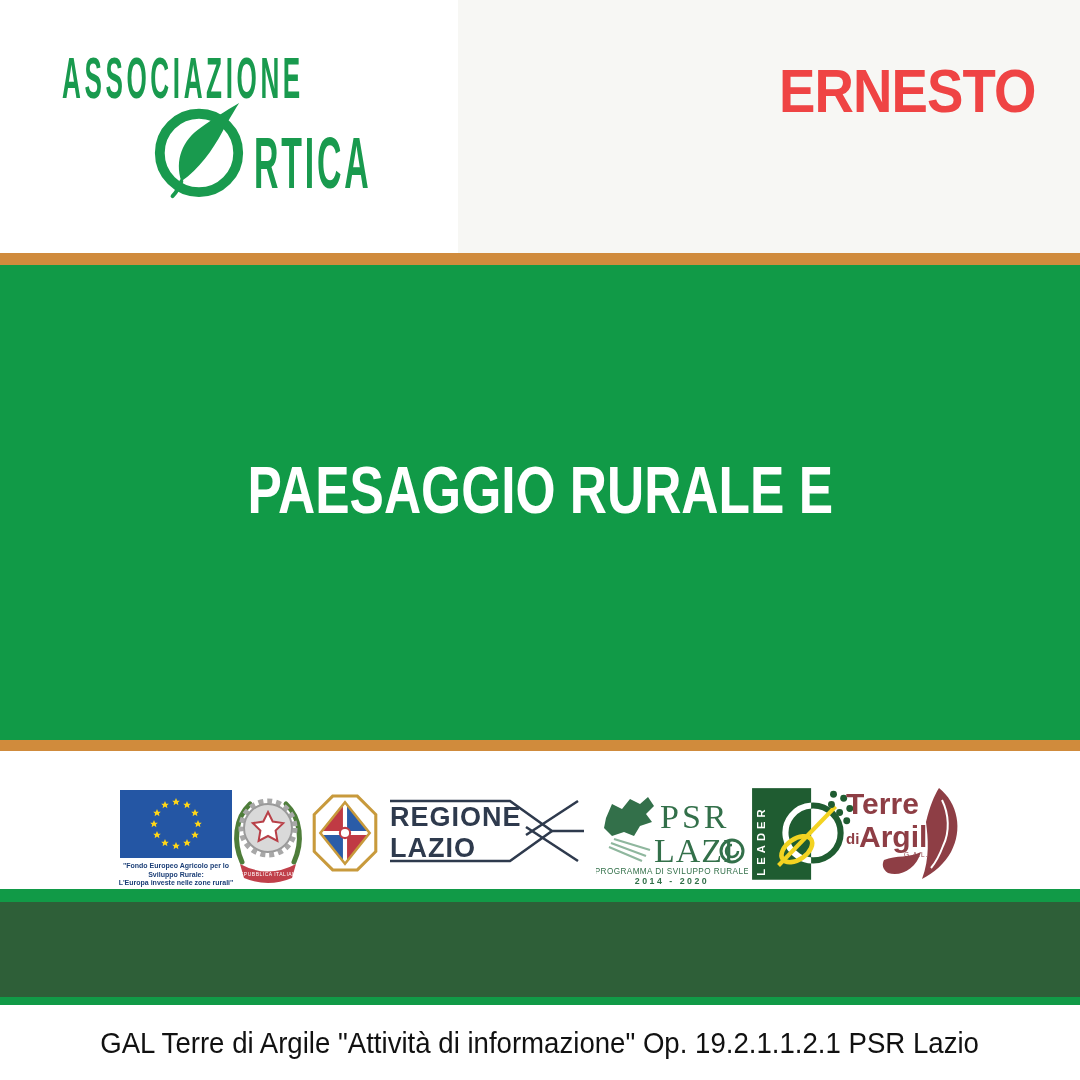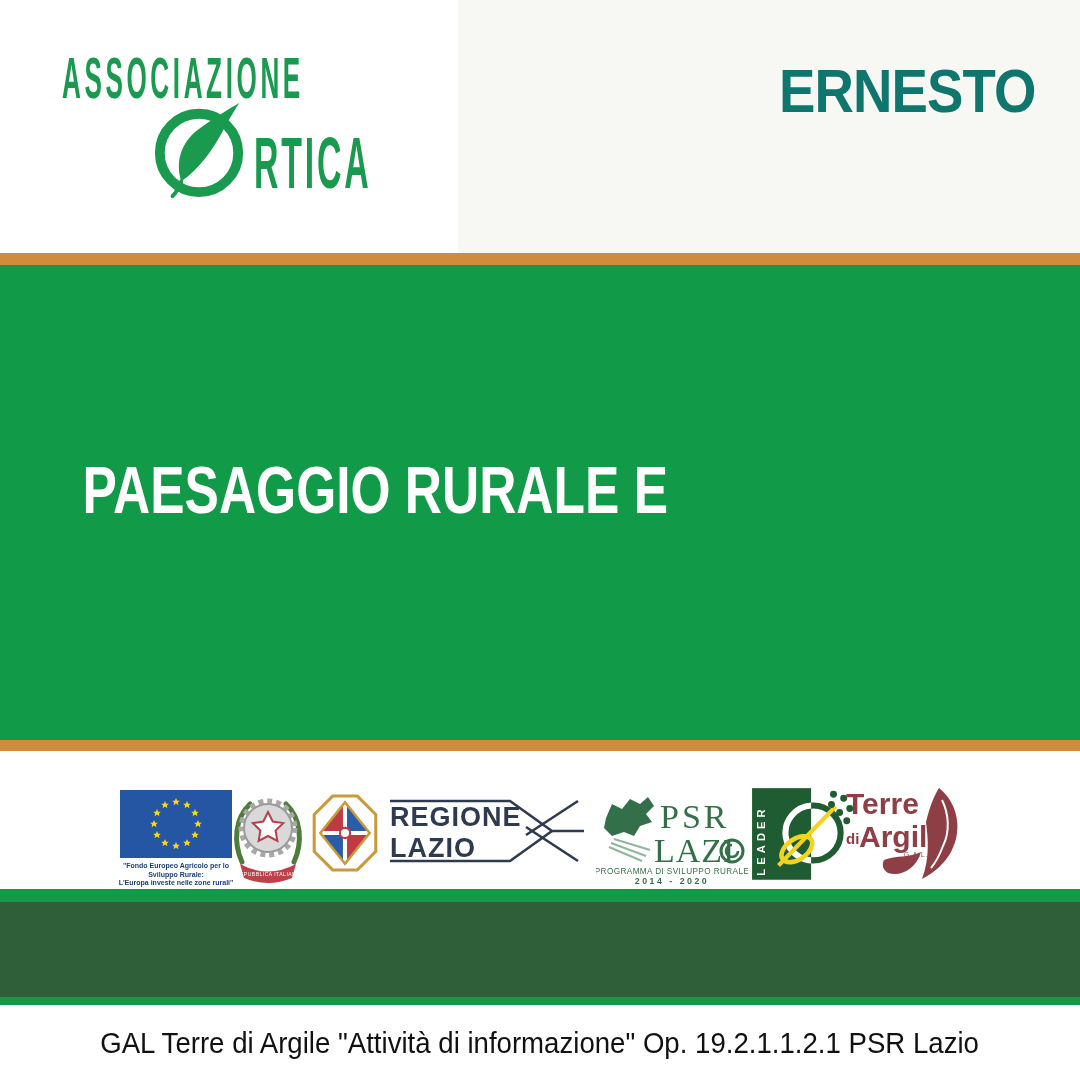--- a/index.html
+++ b/index.html
@@ -15,31 +15,31 @@
     position:absolute;left:62px;top:44px;white-space:nowrap;
     font-weight:bold;font-size:58px;letter-spacing:8px;color:#199a4e;
     transform:scaleX(0.45);transform-origin:left top;
   }
   .leaf-badge{position:absolute;left:150px;top:101px;width:98px;height:98px;}
   .org-line2{
     position:absolute;left:254px;top:122px;white-space:nowrap;
     font-weight:bold;font-size:72px;letter-spacing:6px;color:#199a4e;
     transform:scaleX(0.47);transform-origin:left top;
   }
-  .speaker{position:absolute;right:44px;top:48px;text-align:right;color:#0f766e;}
+  .speaker{position:absolute;right:44px;top:48px;text-align:right;color:#ef4444;}
   .speaker div{line-height:86px;}
   .speaker span{
     display:inline-block;font-weight:bold;font-size:62px;letter-spacing:-1px;
     transform:scaleX(0.88);transform-origin:right center;white-space:nowrap;
   }
   
   .orange-bar-top{position:absolute;left:0;top:253px;width:1080px;height:12px;background:#d08b3c;}
   .green-banner{
     position:absolute;left:0;top:265px;width:1080px;height:475px;background:#119a47;
-    display:flex;align-items:center;justify-content:flex-start;
+    display:flex;align-items:center;justify-content:center;
   }
   .banner-title{text-align:center;color:#ffffff;margin-top:-8px;}
   .banner-title div{line-height:74px;}
   .banner-title span{
     display:inline-block;font-weight:bold;font-size:66px;white-space:nowrap;
     transform:scaleX(0.78);transform-origin:center center;
   }
   .orange-bar-bottom{position:absolute;left:0;top:740px;width:1080px;height:11px;background:#d08b3c;}
   
   .logo-strip{position:absolute;left:0;top:751px;width:1066px;height:138px;background:#ffffff;}

